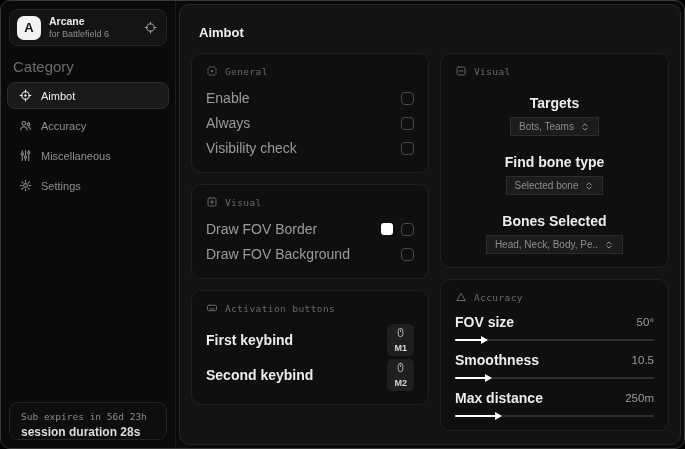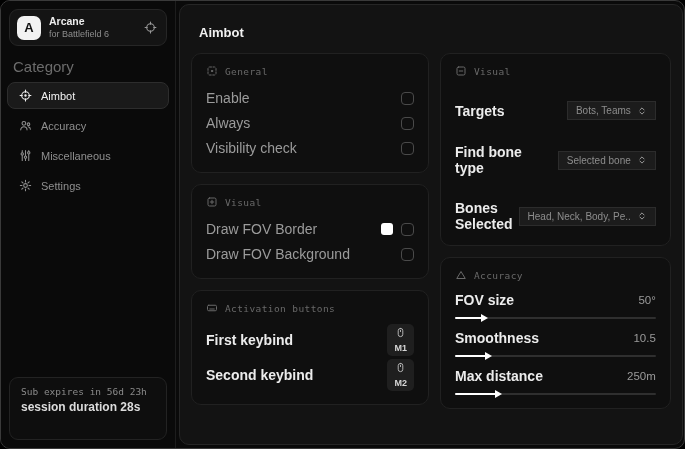--- a/index.html
+++ b/index.html
@@ -11,21 +11,21 @@
   .brand-card { margin:8px; height:37px; display:flex; align-items:center; gap:8px; padding:0 9px 0 7px; background:#141414; border:1px solid #262626; border-radius:9px; }
   .logo { width:24px; height:24px; border-radius:7px; background:#f2f2f2; color:#121212; font-weight:bold; font-size:13px; display:flex; align-items:center; justify-content:center; flex-shrink:0; }
   .brand-name { font-size:10.5px; font-weight:bold; color:#ededed; line-height:1.2; }
   .brand-sub { font-size:9px; color:#8d8d8d; line-height:1.2; margin-top:1px; }
   .brand-scope { margin-left:auto; color:#9a9a9a; display:flex; }
   .cat-label { margin:12px 12px 7px; font-size:15px; color:#6c6c6c; }
   .nav { padding:0 6px; }
   .nav-item { height:27px; display:flex; align-items:center; gap:9px; padding:0 11px; border-radius:8px; border:1px solid transparent; color:#8f8f8f; font-size:11px; margin-bottom:3px; cursor:default; }
   .nav-item.active { background:#1a1a1a; border-color:#2d2d2d; color:#f0f0f0; }
   .nav-item .ic { display:flex; color:inherit; }
-  .footer-card { position:absolute; left:8px; right:8px; bottom:8px; border:1px solid #232323; border-radius:9px; background:#0e0e0e; padding:8px 11px 25px; }
+  .footer-card { position:absolute; left:8px; right:8px; bottom:8px; border:1px solid #232323; border-radius:9px; background:#0e0e0e; padding:8px 11px 0; }
   .footer-l1 { font-family:"DejaVu Sans Mono", monospace; font-size:9.5px; color:#8a8a8a; white-space:nowrap; }
   .footer-l2 { font-size:12px; font-weight:bold; color:#dcdcdc; margin-top:3px; }
 
   
   .main { flex:1; padding:3px; }
   .panel { height:100%; background:#131313; border:1px solid #262626; border-radius:10px; padding:10px 8px; overflow:hidden; }
   .page-title { font-size:13px; font-weight:bold; color:#f2f2f2; margin:10px 0 13px 11px; }
   .cols { display:flex; gap:11px; padding:0 3px; align-items:flex-start; }
   .col-left { width:238px; flex-shrink:0; }
   .col-right { flex:1; }
@@ -37,21 +37,21 @@
   .row { min-height:22px; display:flex; align-items:center; justify-content:space-between; margin-top:3px; }
   .row-label { font-size:14px; color:#9b9b9b; }
   .row-label.bright { color:#ececec; font-weight:bold; }
   .row-end { display:flex; align-items:center; gap:8px; }
   .checkbox { width:13px; height:13px; border:1.5px solid #4a4a4a; border-radius:4px; background:transparent; }
   .swatch { width:12px; height:12px; border-radius:3px; }
 
   .keypill { display:flex; align-items:center; gap:5px; background:#1f1f1f; border-radius:5px; padding:3px 7px; font-size:9px; font-weight:bold; color:#d6d6d6;flex-direction:column; }
   .keypill .ic { display:flex; color:#bdbdbd; }
 
-  .trow { display:flex; align-items:center; justify-content:space-between; margin-top:24px; gap:6px; }
+  .trow { display:flex; align-items:center; justify-content:space-between; margin-top:18px; gap:6px;flex-direction:column; }
   .selpill { display:flex; align-items:center; gap:6px; background:#1c1c1c; border:1px solid #2c2c2c; border-radius:0; padding:3px 8px; font-size:10px; color:#8d8d8d; max-width:150px; }
   .selpill .txt { white-space:nowrap; overflow:hidden; text-overflow:ellipsis; }
   .selpill .ic { display:flex; color:#9a9a9a; flex-shrink:0; }
 
   .sgroup { margin-top:11px; }
   .sgroup-top { display:flex; justify-content:space-between; align-items:center; }
   .sgroup .val { font-size:11.5px; color:#9a9a9a; }
   .strack { position:relative; margin-top:9px; height:2px; background:#2f2f2f; border-radius:2px; }
   .sfill { position:absolute; left:0; top:0; height:2px; background:#ffffff; border-radius:2px; }
   .sthumb { position:absolute; top:-3px; width:0; height:0; border-left:7px solid #ffffff; border-top:4px solid transparent; border-bottom:4px solid transparent; margin-left:-2px; }

